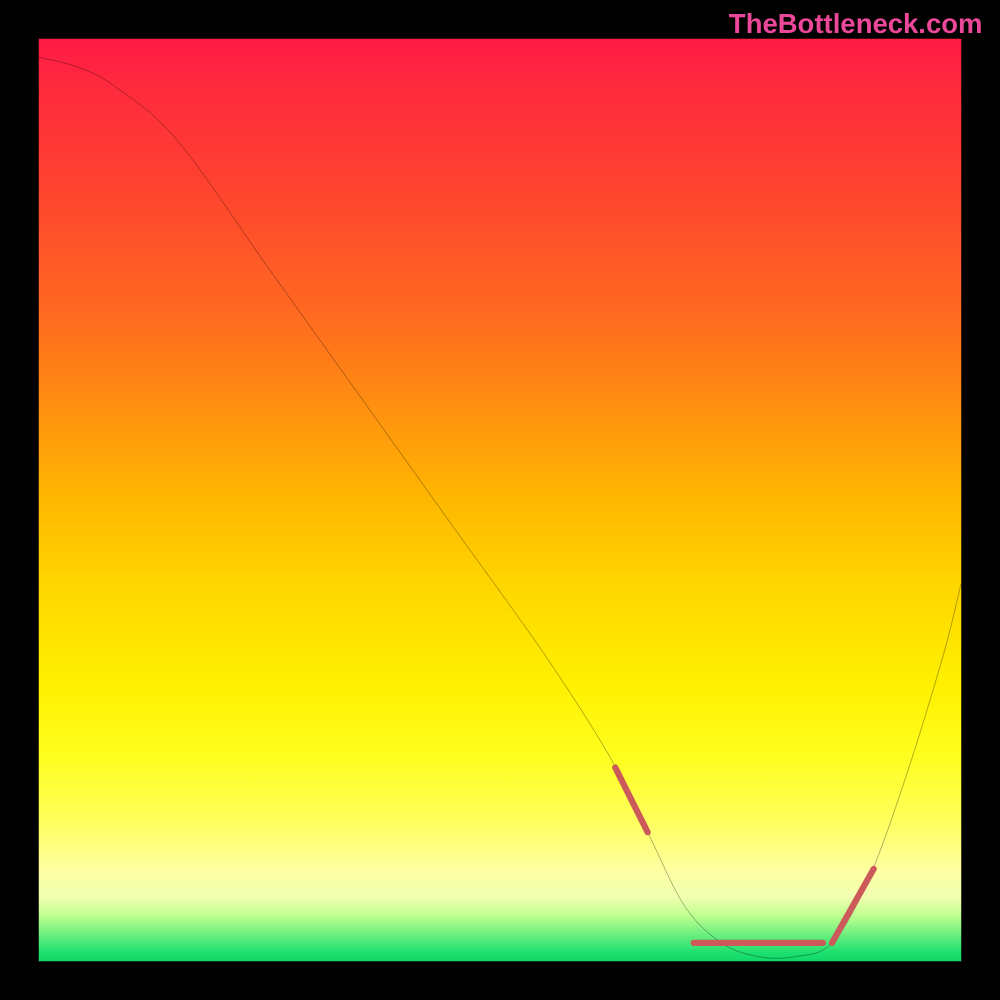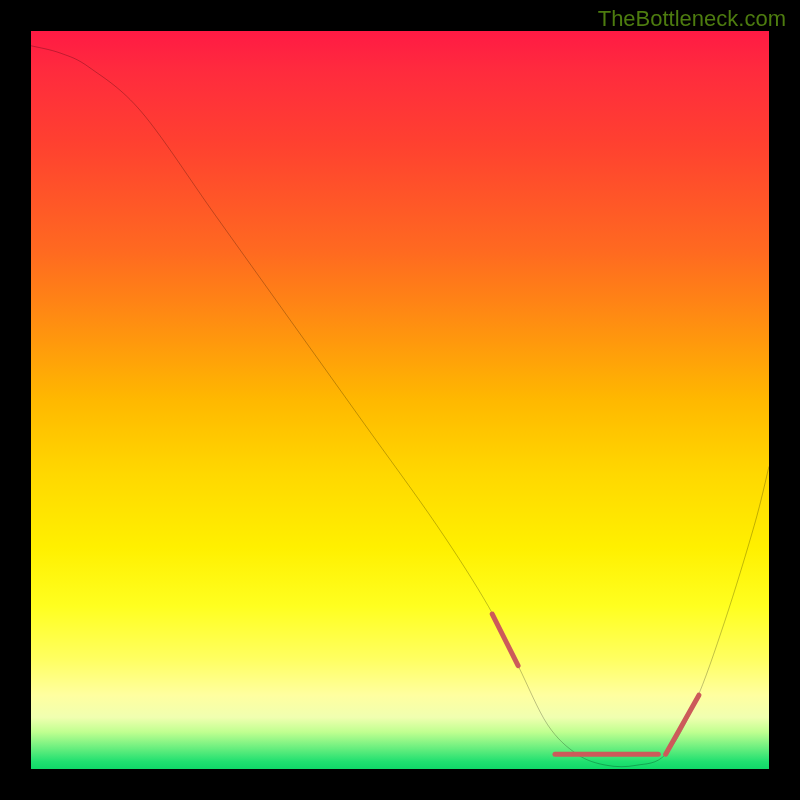--- a/index.html
+++ b/index.html
@@ -7,23 +7,23 @@
     width: 800px;
     height: 800px;
     background: #000;
     position: relative;
     font-family: Arial, sans-serif;
   }
   .watermark {
     position: absolute;
     top: 6px;
     right: 14px;
-    color: #4d7c0f;
+    color: #ec4899;
     font-size: 22px;
-    font-weight: 400;
+    font-weight: 700;
     z-index: 10;
   }
   .plot-area {
     position: absolute;
     left: 31px;
     top: 31px;
     width: 738px;
     height: 738px;
     background: linear-gradient(to bottom,
       #ff1a44 0%,

